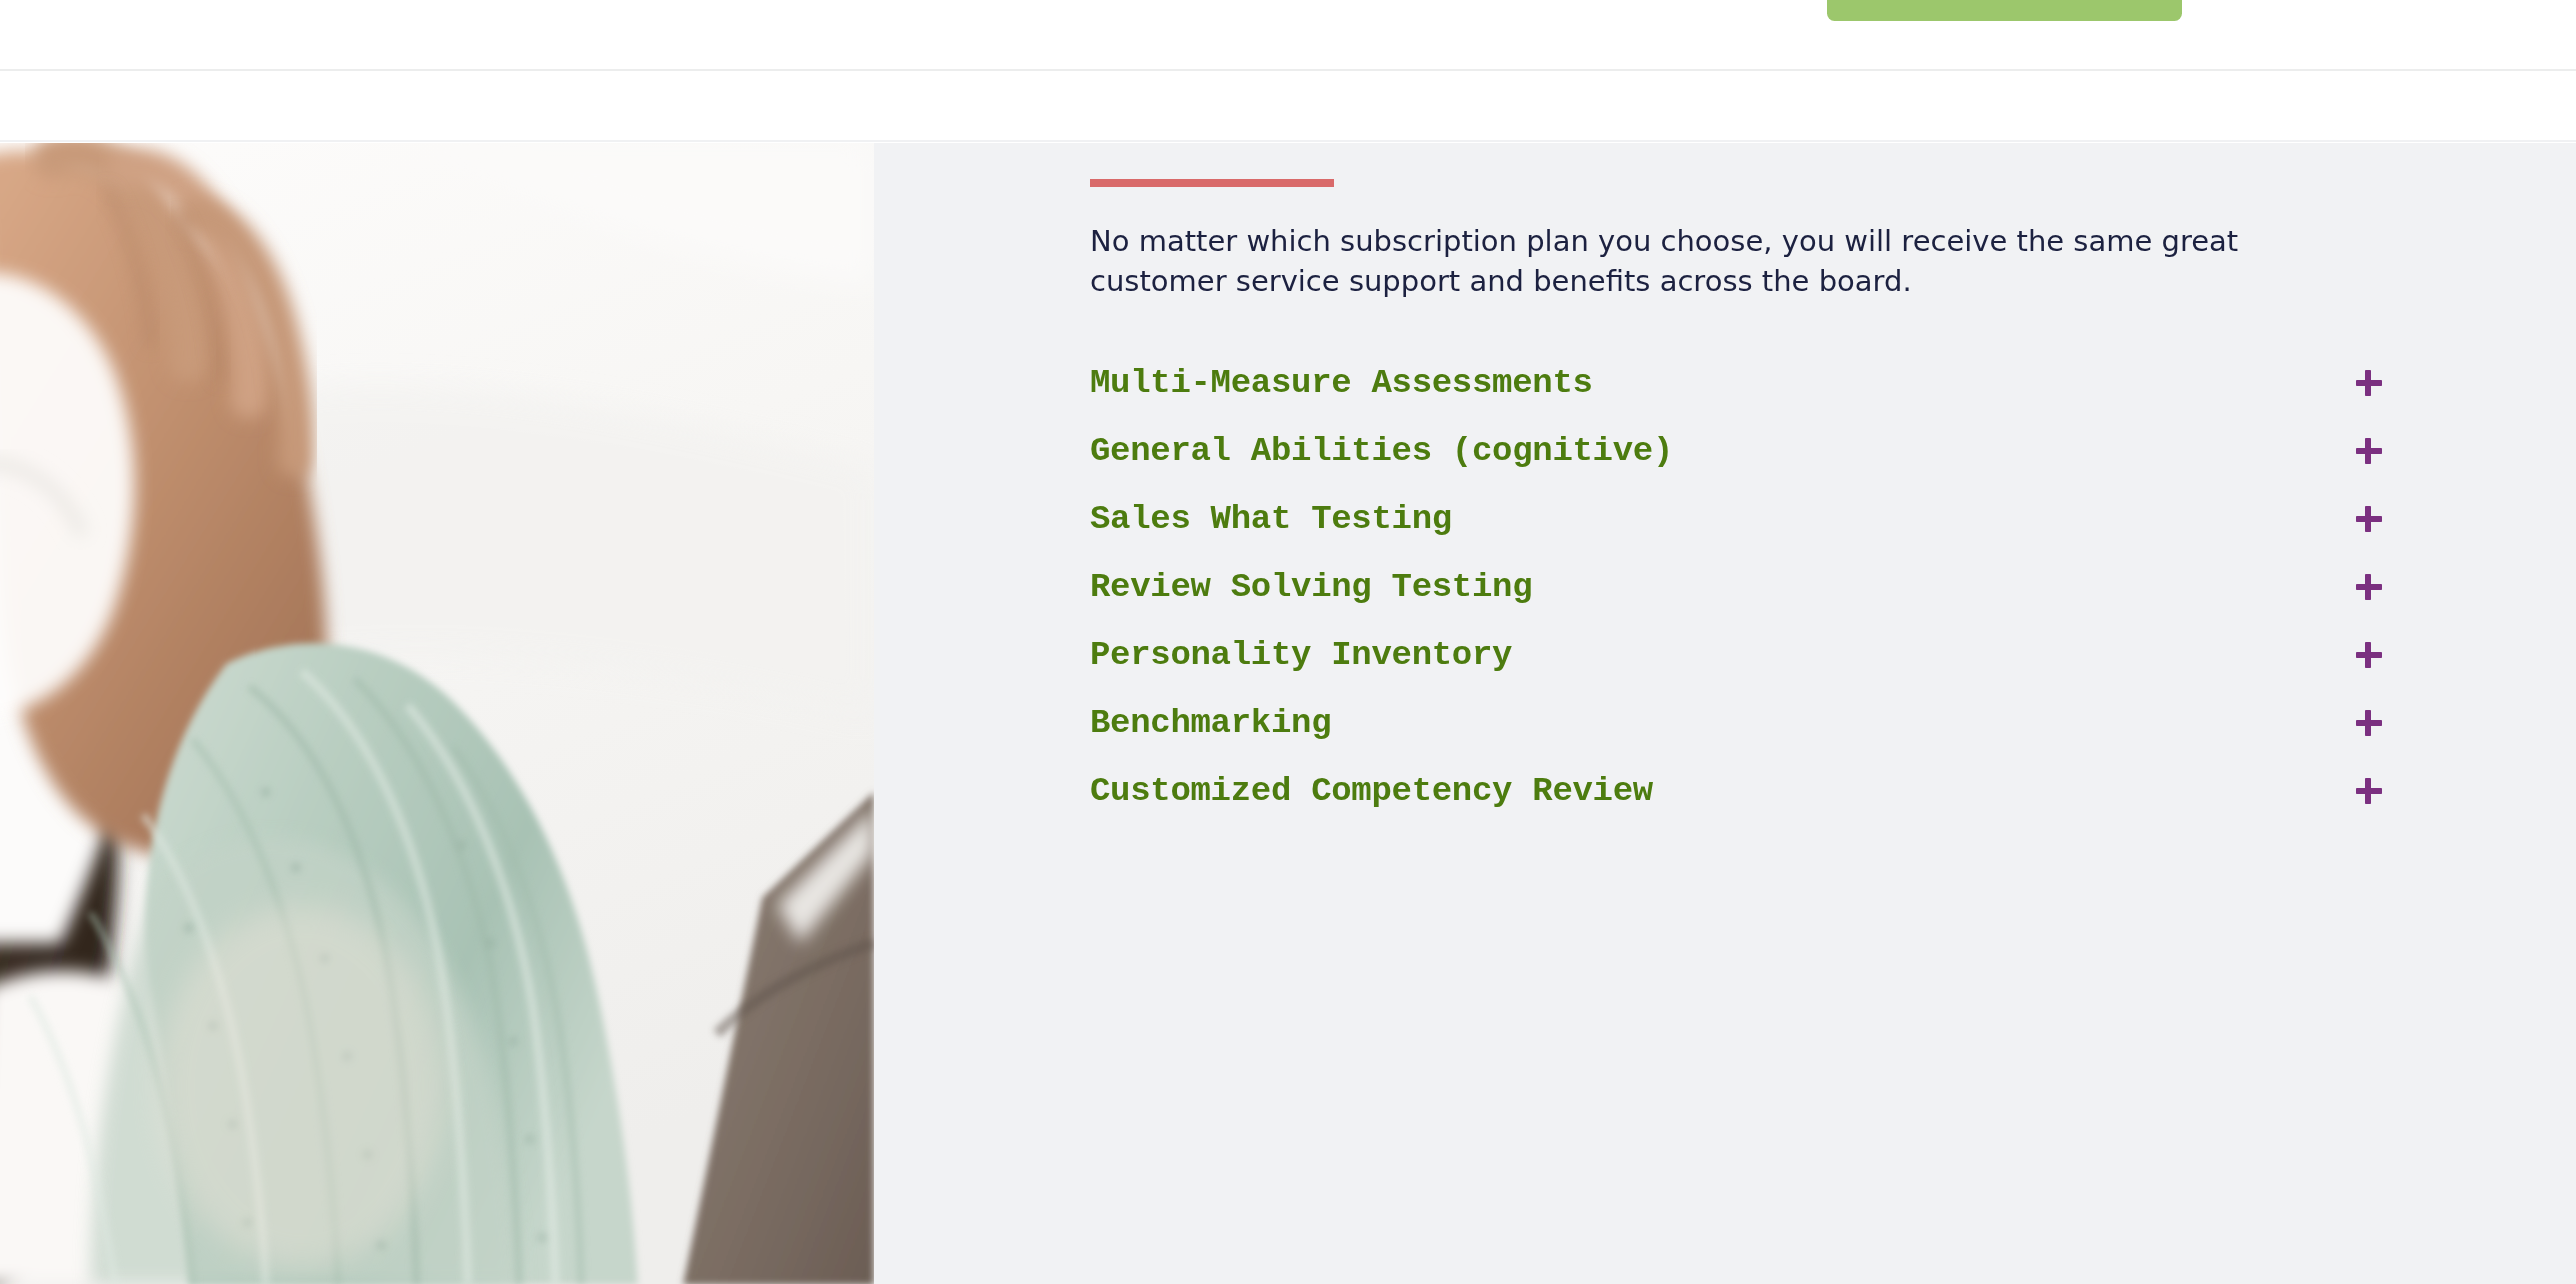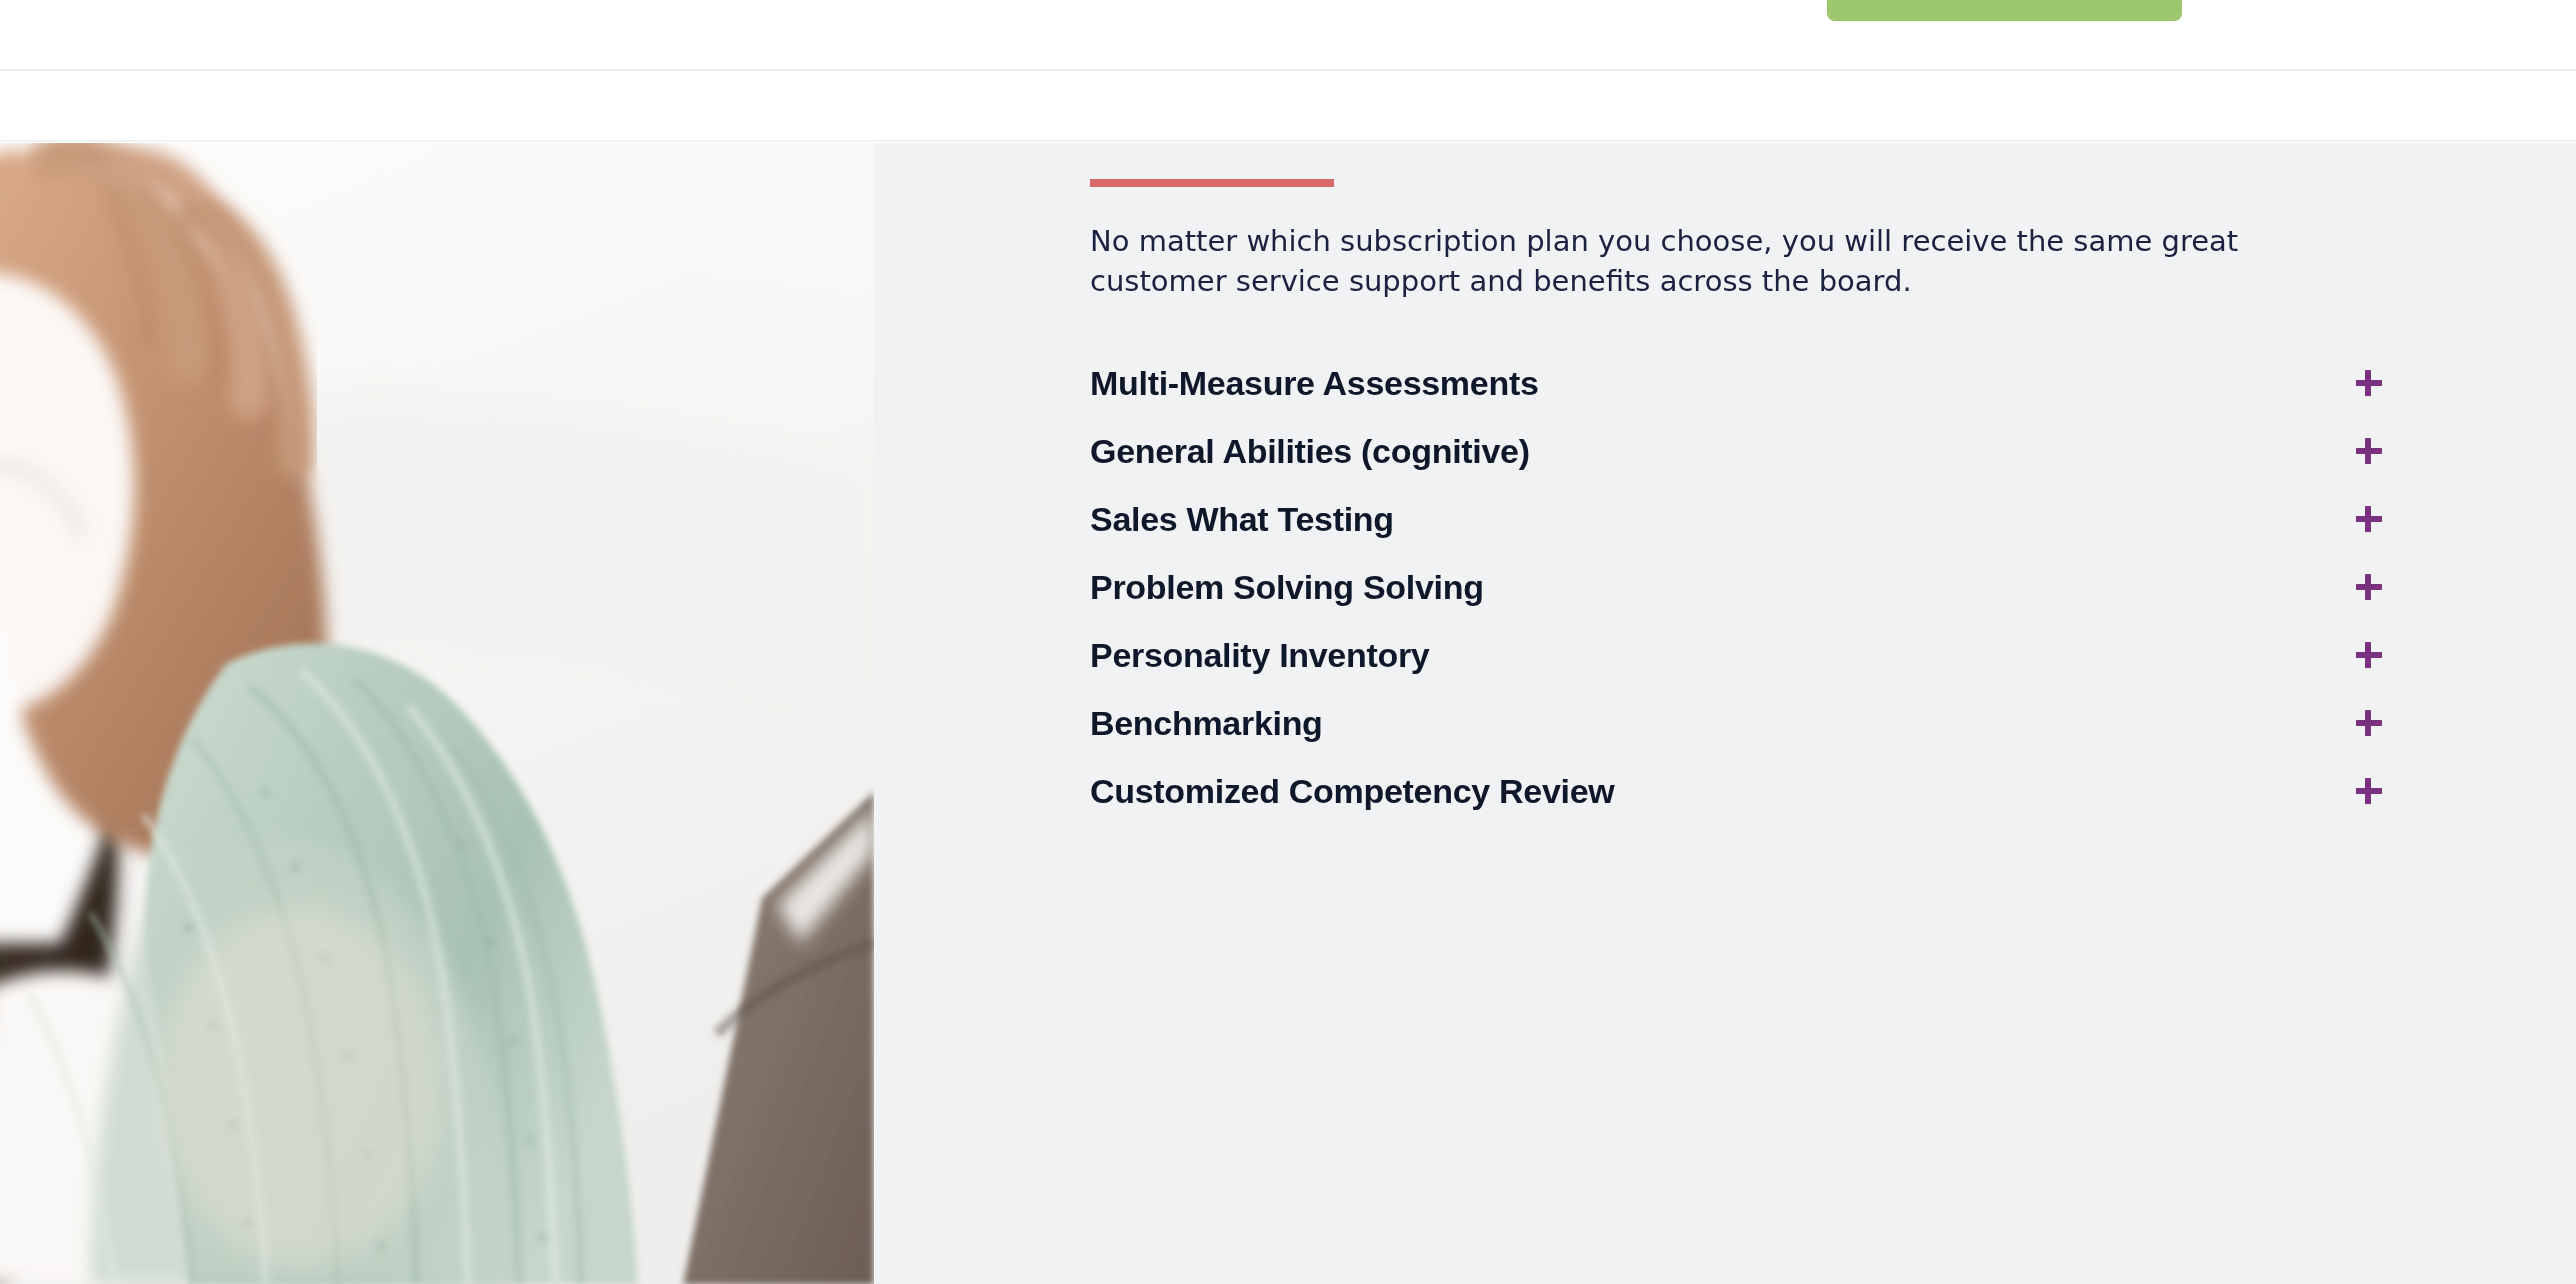--- a/index.html
+++ b/index.html
@@ -140,26 +140,26 @@
   .accordion-row {
     position: relative;
     display: flex;
     align-items: center;
     justify-content: space-between;
     height: 68px;
     cursor: pointer;
   }
 
   .accordion-label {
-    font-family: Liberation Sans, sans-serif;
+    font-family: Liberation Mono, monospace;
     font-weight: 700;
     font-size: 34px;
     line-height: 1;
     letter-spacing: -0.3px;
-    color: #0f172a;
+    color: #4d7c0f;
     white-space: nowrap;
   }
 
   .plus-icon {
     position: relative;
     width: 26px;
     height: 26px;
     margin-right: 7.5px;
     flex: 0 0 26px;
   }
@@ -321,21 +321,21 @@
             <span class="accordion-label">General Abilities (cognitive)</span>
             <span class="plus-icon"></span>
           </div>
 
           <div class="accordion-row">
             <span class="accordion-label">Sales What Testing</span>
             <span class="plus-icon"></span>
           </div>
 
           <div class="accordion-row">
-            <span class="accordion-label">Problem Solving Solving</span>
+            <span class="accordion-label">Review Solving Testing</span>
             <span class="plus-icon"></span>
           </div>
 
           <div class="accordion-row">
             <span class="accordion-label">Personality Inventory</span>
             <span class="plus-icon"></span>
           </div>
 
           <div class="accordion-row">
             <span class="accordion-label">Benchmarking</span>

